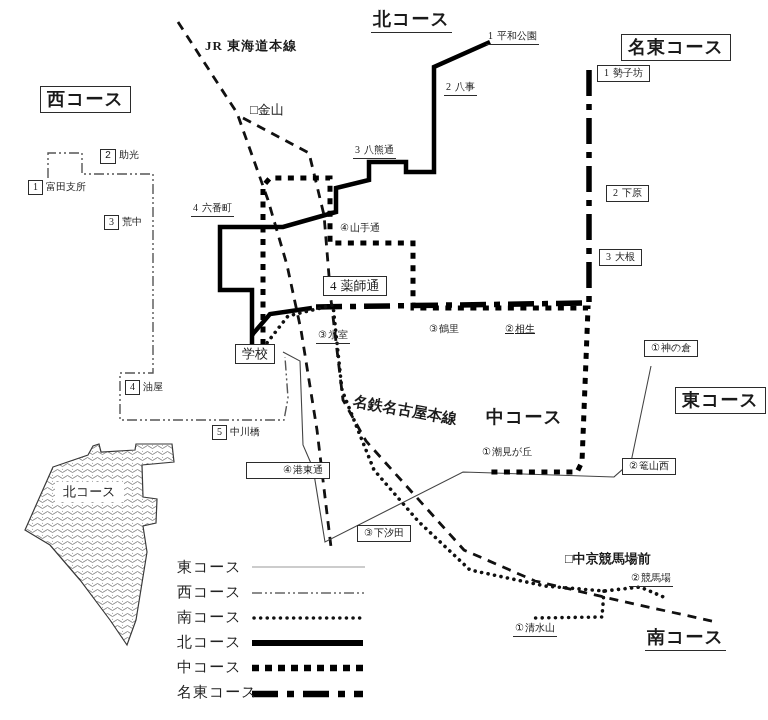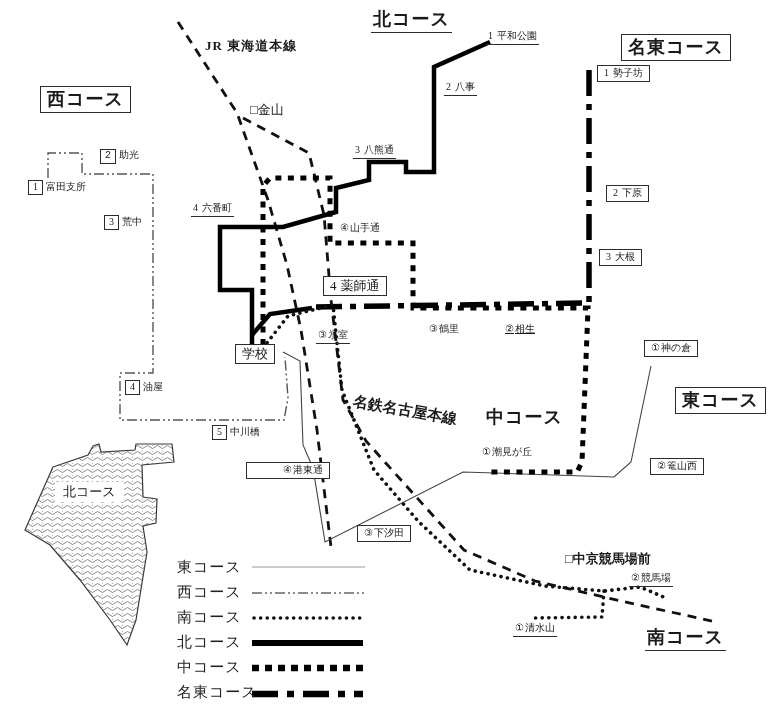--- a/index.html
+++ b/index.html
@@ -90,21 +90,21 @@
   <div class="lbl" style="left:340px;top:222px;"><span class="cn">④</span><span>山手通</span></div>
   <div class="lbl" style="left:429px;top:323px;"><span class="cn">③</span><span>鶴里</span></div>
   <div class="lbl" style="left:505px;top:323px;text-decoration:underline;"><span class="cn">②</span><span>相生</span></div>
   <div class="lbl" style="left:482px;top:435px;margin-top:11px;"><span class="cn">①</span><span>潮見が丘</span></div>
 
   <div class="lbl u" style="left:316px;top:329px;"><span class="cn">③</span><span>氷室</span></div>
   <div class="lbl u" style="left:629px;top:572px;"><span class="cn">②</span><span>競馬場</span></div>
   <div class="lbl u" style="left:513px;top:622px;"><span class="cn">①</span><span>清水山</span></div>
 
   <div class="lbl b" style="left:644px;top:340px;"><span class="cn">①</span><span>神の倉</span></div>
-  <div class="lbl b" style="left:622px;top:458px;margin-left:28px;"><span class="cn">②</span><span>篭山西</span></div>
+  <div class="lbl b" style="left:622px;top:458px;"><span class="cn">②</span><span>篭山西</span></div>
   <div class="lbl b" style="left:357px;top:525px;"><span class="cn">③</span><span>下汐田</span></div>
   <div class="lbl b" style="left:246px;top:462px;padding-left:36px;"><span class="cn">④</span><span>港東通</span></div>
 
   <div class="lbl b sz15" style="left:235px;top:344px;">学校</div>
 
   <div class="lbl sz15" style="left:55px;top:482px;background:#fff;padding:2px 8px;">北コース</div>
 
   <div class="legend-lbl" style="left:177px;top:558px;">東コース</div>
   <div class="legend-lbl" style="left:177px;top:583px;">西コース</div>
   <div class="legend-lbl" style="left:177px;top:608px;">南コース</div>

